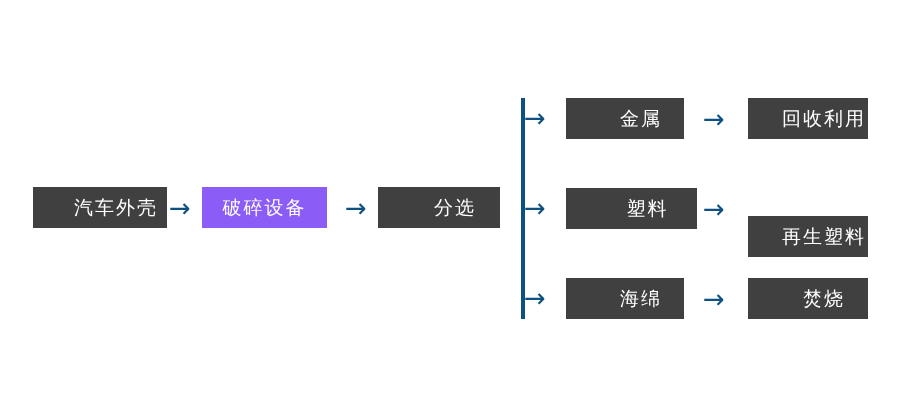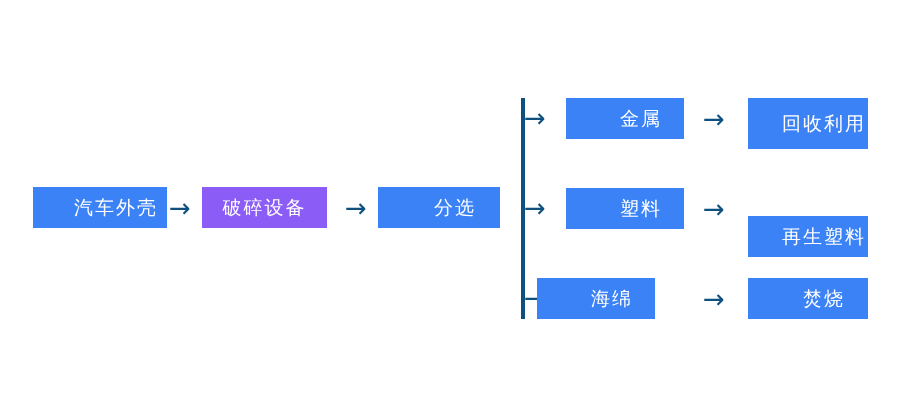--- a/index.html
+++ b/index.html
@@ -24,21 +24,21 @@
     align-items: center;
     justify-content: center;
     box-sizing: border-box;
     color: #ffffff;
     font-size: 19px;
     letter-spacing: 2px;
     line-height: 1;
     white-space: nowrap;
     font-family: "DejaVu Sans", "Liberation Sans", sans-serif;
   }
-  .node-blue { background: #3b82f6; padding-left: 32px; }
+  .node-blue { background: #404040; padding-left: 32px; }
   .node-red  { background: #8b5cf6; }
 
   .arrow {
     position: absolute;
     display: flex;
     align-items: center;
     justify-content: center;
     color: #0e5180;
     font-size: 26px;
     line-height: 1;
@@ -77,31 +77,31 @@
   <div class="node node-blue" style="left:378px; top:187px; width:122px; height:41px;">分选</div>
 
   <div class="vline" style="left:521px; top:98px; width:4px; height:221px;"></div>
 
   <div class="branch-arrow" style="left:524px; top:100px; width:34px; height:35px;">→</div>
 
   <div class="node node-blue" style="left:566px; top:98px; width:118px; height:41px;">金属</div>
 
   <div class="arrow" style="left:697px; top:101px; width:34px; height:35px;">→</div>
 
-  <div class="node node-blue" style="left:748px; top:98px; width:120px; height:51px;">回收利用</div>
+  <div class="node node-blue" style="left:748px; top:98px; width:120px; height:41px;">回收利用</div>
 
   <div class="branch-arrow" style="left:524px; top:190px; width:34px; height:35px;">→</div>
 
-  <div class="node node-blue" style="left:566px; top:188px; width:118px; height:41px;">塑料</div>
+  <div class="node node-blue" style="left:566px; top:188px; width:131px; height:41px;">塑料</div>
 
   <div class="arrow" style="left:697px; top:191px; width:34px; height:35px;">→</div>
 
   <div class="node node-blue" style="left:748px; top:188px; width:120px; height:41px;margin-top:28px;">再生塑料</div>
 
   <div class="branch-arrow" style="left:524px; top:280px; width:34px; height:35px;">→</div>
 
-  <div class="node node-blue" style="left:537px; top:278px; width:118px; height:41px;">海绵</div>
+  <div class="node node-blue" style="left:566px; top:278px; width:118px; height:41px;">海绵</div>
 
   <div class="arrow" style="left:697px; top:281px; width:34px; height:35px;">→</div>
 
   <div class="node node-blue" style="left:748px; top:278px; width:120px; height:41px;">焚烧</div>
 
 </div>
 
 </body></html>

